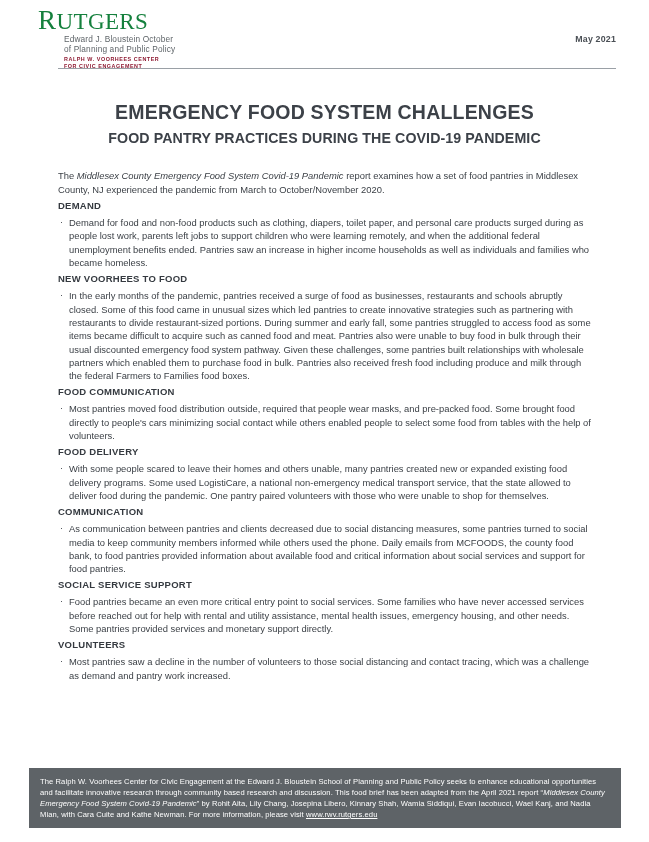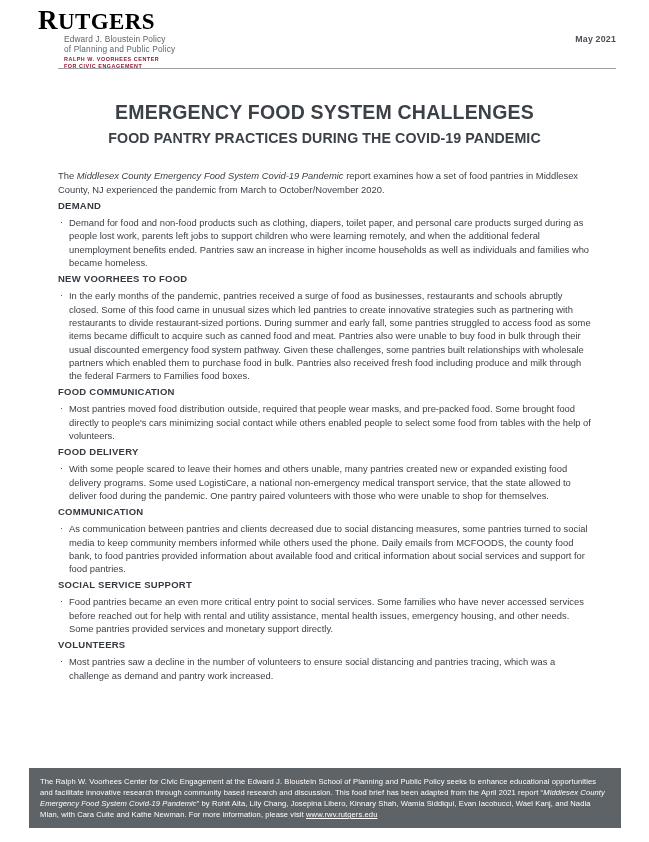--- a/index.html
+++ b/index.html
@@ -32,25 +32,25 @@
     box-sizing: border-box;
   }
   .brand-block {
     position: absolute;
     left: 38px;
     top: 9px;
     width: 260px;
   }
   .rutgers-word {
     font-family: "Liberation Serif", serif;
-    color: #000000;
+    color: #15803d;
     font-size: 23px;
     line-height: 23px;
     letter-spacing: 0.4px;
-    font-weight: bold;
+    font-weight: normal;
     margin: 0 0 1px 0;
     white-space: nowrap;
   }
   .rutgers-word .cap {
     font-size: 27px;
     line-height: 23px;
   }
   .school-lines {
     margin-left: 26px;
     color: #5f6569;
@@ -181,21 +181,21 @@
 </style>
 </head>
 <body>
 
 <div class="page">
 
   <div class="header">
     <div class="brand-block">
       <div class="rutgers-word"><span class="cap">R</span>UTGERS</div>
       <div class="school-lines">
-        <div>Edward J. Bloustein Policy</div>
+        <div>Edward J. Bloustein October</div>
         <div>of Planning and Public Policy</div>
       </div>
       <div class="center-lines">
         <div>RALPH W. VOORHEES CENTER</div>
         <div>FOR CIVIC ENGAGEMENT</div>
       </div>
     </div>
     <div class="issue-date">May 2021</div>
     <div class="header-rule"></div>
   </div>
@@ -249,21 +249,21 @@
           <div class="section-heading">SOCIAL SERVICE SUPPORT</div>
           <div class="bullet-row">
             <div class="bullet-mark">·</div>
             <div class="bullet-text">Food pantries became an even more critical entry point to social services. Some families who have never accessed services before reached out for help with rental and utility assistance, mental health issues, emergency housing, and other needs. Some pantries provided services and monetary support directly.</div>
           </div>
         </div>
         <div class="section">
           <div class="section-heading">VOLUNTEERS</div>
           <div class="bullet-row">
             <div class="bullet-mark">·</div>
-            <div class="bullet-text">Most pantries saw a decline in the number of volunteers to ensure social distancing and pantries tracing, which was a challenge as demand and pantry work increased.</div>
+            <div class="bullet-text">Most pantries saw a decline in the number of volunteers to those social distancing and contact tracing, which was a challenge as demand and pantry work increased.</div>
           </div>
         </div>
       </div>
   </div>
 
   <div class="footer">
     <div class="footer-text">
       <span>The Ralph W. Voorhees Center for Civic Engagement at the Edward J. Bloustein School of Planning and Public Policy seeks to enhance educational opportunities and facilitate innovative research through community based research and discussion.  This food brief has been adapted from the April 2021 report “</span><em>Middlesex County Emergency Food System Covid-19 Pandemic</em><span>” by Rohit Aita, Lily Chang, Josepina Libero, Kinnary Shah, Wamia Siddiqui, Evan Iacobucci, Wael Kanj, and Nadia Mian, with Cara Cuite and Kathe Newman. For more information, please visit </span><a class="footer-link" href="#">www.rwv.rutgers.edu</a>
     </div>
   </div>

